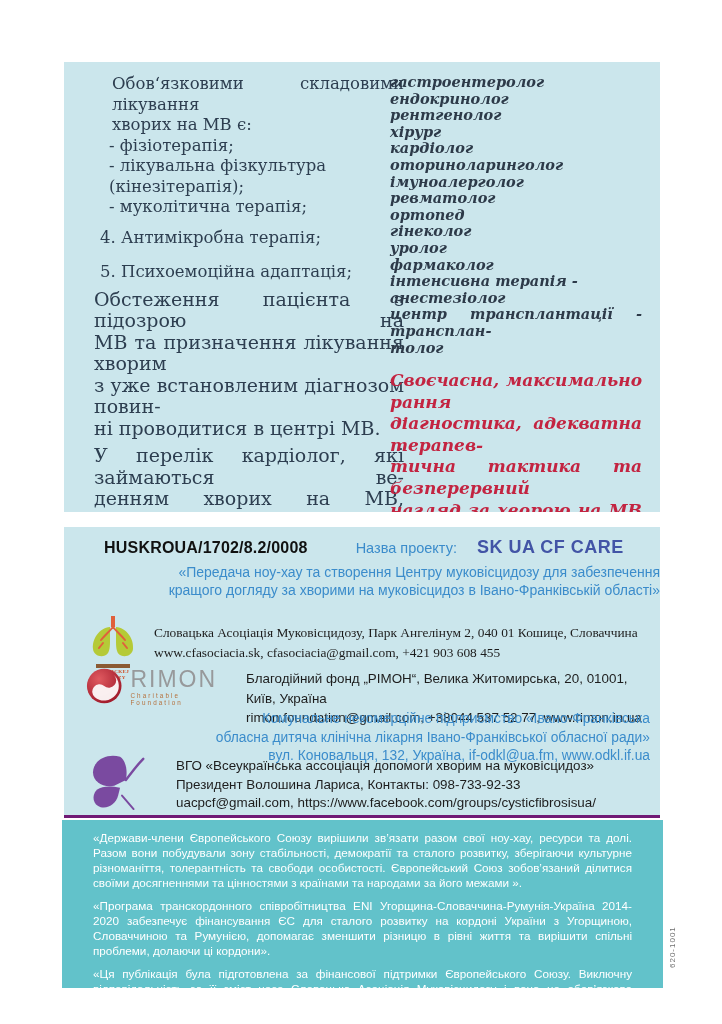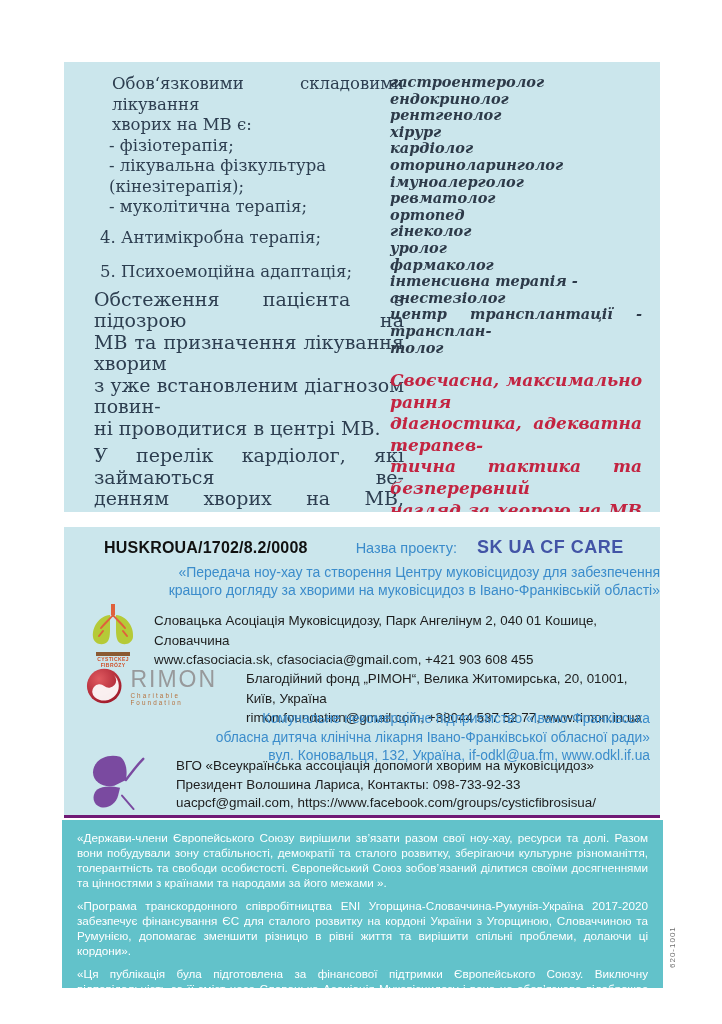--- a/index.html
+++ b/index.html
@@ -31,38 +31,38 @@
   .bottom-box{position:absolute;left:64px;top:527px;width:596px;height:288px;
               background:#cbe6ec;border-bottom:3px solid #701a75;overflow:hidden;}
   .row-project{position:absolute;top:10px;left:40px;width:545px;display:flex;align-items:baseline;}
   .proj-code{font-weight:bold;font-size:16px;color:#111111;letter-spacing:.2px;}
   .proj-label{margin-left:48px;font-size:14.5px;color:#3b8ccb;}
   .proj-name{margin-left:20px;font-weight:bold;font-size:18px;color:#4254a6;letter-spacing:.5px;text-align:right;}
   .subtitle{position:absolute;top:37px;left:0;width:100%;text-align:right;
             color:#3b8ccb;font-size:14px;line-height:17.5px;}
   .partner{position:absolute;display:flex;gap:14px;align-items:flex-start;}
   .ptext{font-size:13.4px;line-height:19.5px;color:#1d1d1d;padding-top:8px;}
-  .partner-lungs{top:76px;left:22px;}
+  .partner-lungs{top:88px;left:22px;font-family:Liberation Serif, serif;}
   .logo-lungs{width:54px;text-align:center;flex:none;}
   .lungs-band{height:4px;width:34px;background:#8a5a33;margin:1px auto 1px;}
   .lungs-cap{font-size:5px;line-height:5.8px;font-weight:bold;color:#cf4f28;letter-spacing:.4px;}
   .partner-rimon{top:140px;left:22px;}
   .logo-rimon{display:flex;gap:8px;align-items:flex-start;flex:none;width:146px;}
   .rimon-word{font-size:23px;line-height:24px;letter-spacing:2px;color:#97999b;}
   .rimon-sub{font-size:6.3px;letter-spacing:2.1px;color:#b5713d;margin-top:1px;}
   .partner-rimon .ptext{padding-top:2px;}
   .hospital{position:absolute;top:183px;left:0;right:10px;text-align:right;
             color:#3b8ccb;font-size:13.8px;line-height:18.6px;}
   .partner-ngo{top:226px;left:22px;gap:18px;}
   .partner-ngo .ptext{padding-top:4px;line-height:18.6px;}
 
   
   .footer-box{position:absolute;left:62px;top:820px;width:601px;height:168px;
               background:#62c2ca;box-sizing:border-box;padding:10px 15px;}
-  .footer-box p{margin:0 0 8px;color:#ffffff;font-size:11.7px;line-height:15px;
+  .footer-box p{margin:0 16px 8px;color:#ffffff;font-size:11.7px;line-height:15px;
                 text-align:justify;}
   .footer-box p:last-child{margin-bottom:0;}
 
   .side-code{position:absolute;left:668px;top:968px;transform-origin:left top;
              transform:rotate(-90deg);font-size:8px;letter-spacing:1px;color:#707070;}
 </style>
 </head>
 <body>
 
 <div class="page">
@@ -189,19 +189,19 @@
       <div class="ptext">
           <div>ВГО «Всеукраїнська ассоціація допомоги хворим на муковісцидоз»</div>
           <div>Президент Волошина Лариса, Контакты: 098-733-92-33</div>
           <div>uacpcf@gmail.com, https://www.facebook.com/groups/cysticfibrosisua/</div>
         </div>
     </div>
   </section>
 
   <section class="footer-box">
     <p>«Держави-члени Європейського Союзу вирішили зв’язати разом свої ноу-хау, ресурси та долі. Разом вони побудували зону стабільності, демократії та сталого розвитку, зберігаючи культурне різноманіття, толерантність та свободи особистості. Європейський Союз зобов’язаний ділитися своїми досягненнями та цінностями з країнами та народами за його межами ».</p>
-    <p>«Програма транскордонного співробітництва ENI Угорщина-Словаччина-Румунія-Україна 2017-2020 забезпечує фінансування ЄС для сталого розвитку на кордоні України з Угорщиною, Словаччиною та Румунією, допомагає зменшити  різницю в рівні життя та вирішити спільні проблеми, долаючи ці кордони».</p>
+    <p>«Програма транскордонного співробітництва ENI Угорщина-Словаччина-Румунія-Україна 2014-2020 забезпечує фінансування ЄС для сталого розвитку на кордоні України з Угорщиною, Словаччиною та Румунією, допомагає зменшити  різницю в рівні життя та вирішити спільні проблеми, долаючи ці кордони».</p>
     <p>«Ця публікація була підготовлена за фінансової підтримки Європейського Союзу. Виключну відповідальність за її зміст несе Словацька Асоціація Муковісцидозу і вона не обов’язково відображає погляди Європейського Союзу».</p>
   </section>
 
   <div class="side-code">620-1001</div>
 
 </div>
 
 </body></html>

